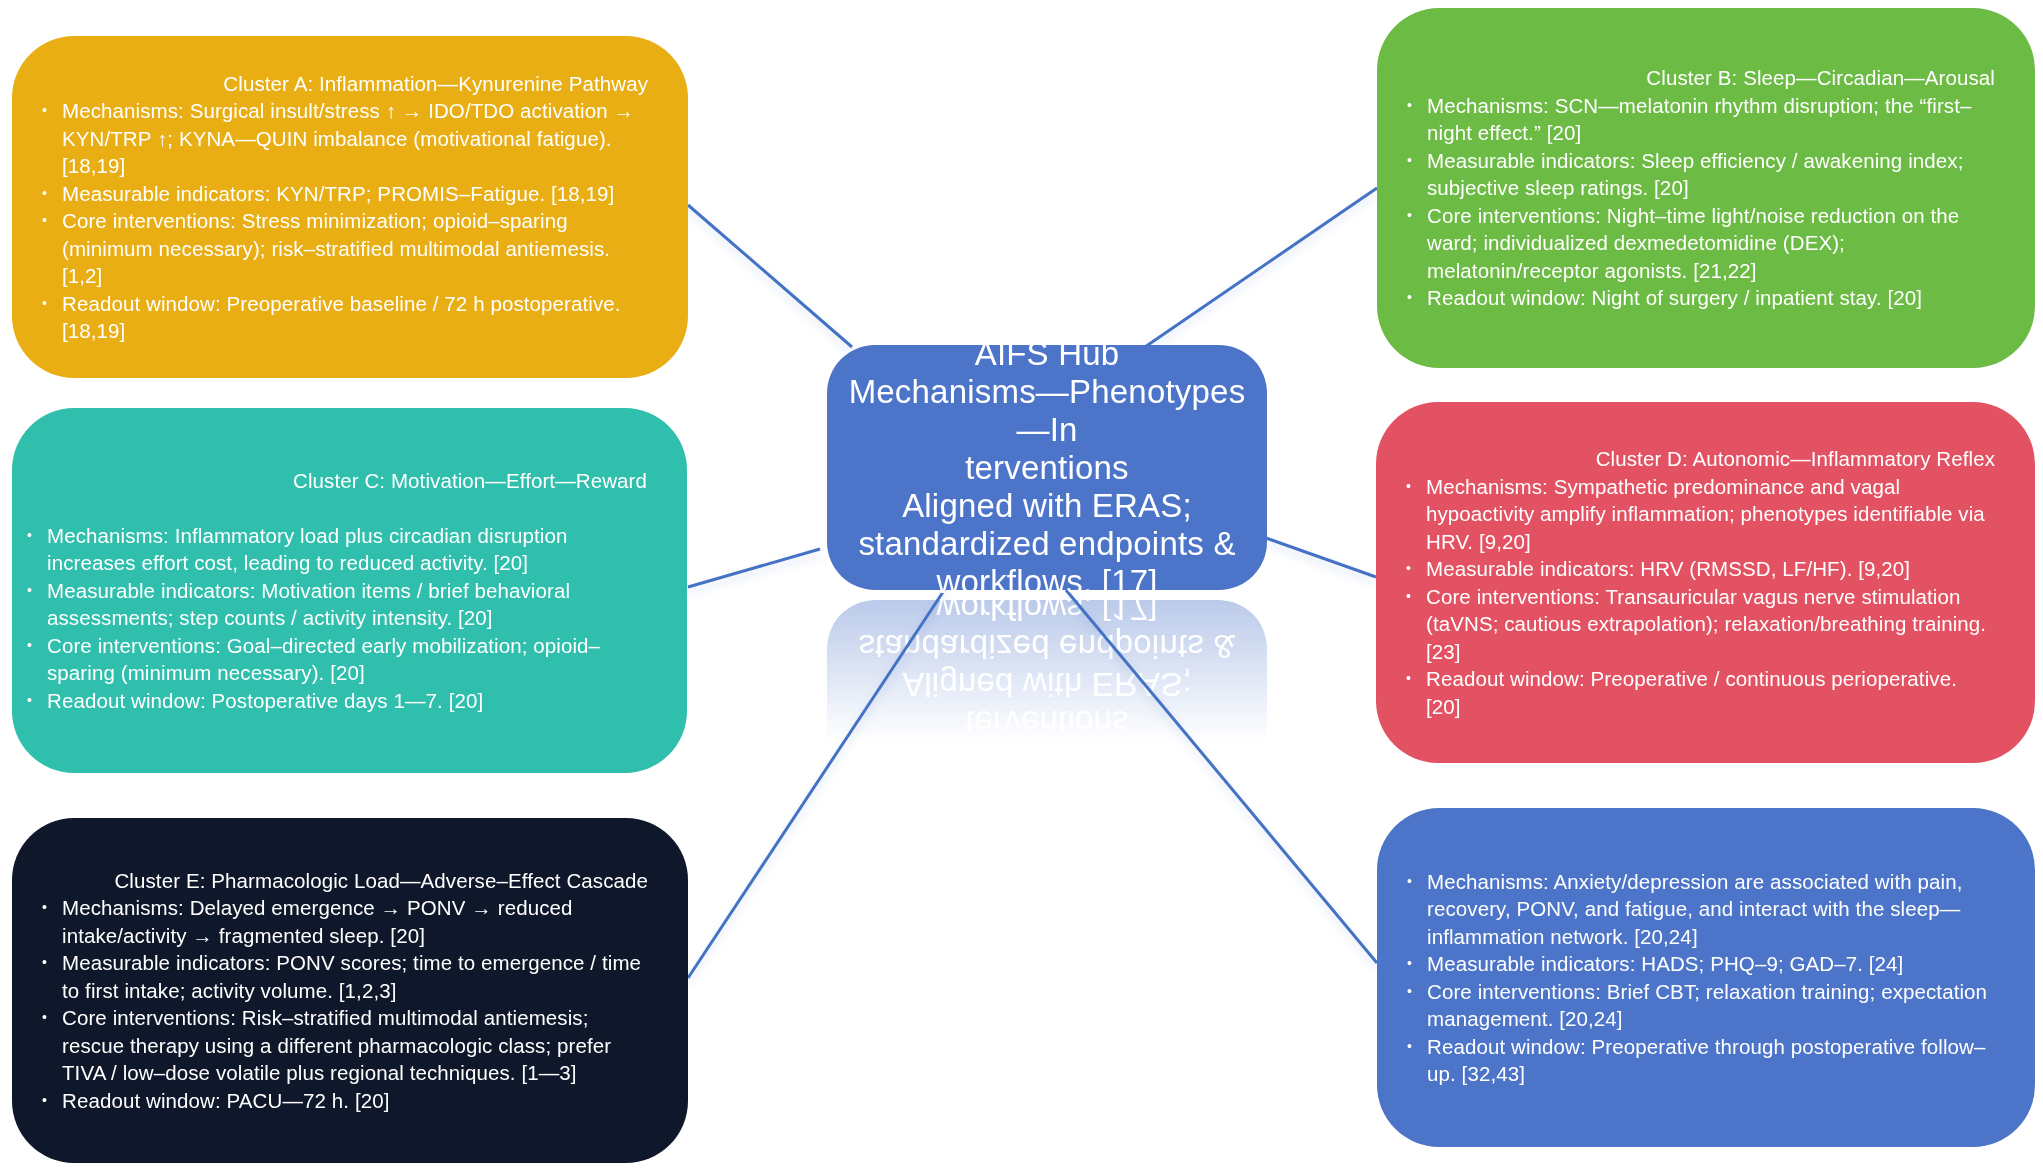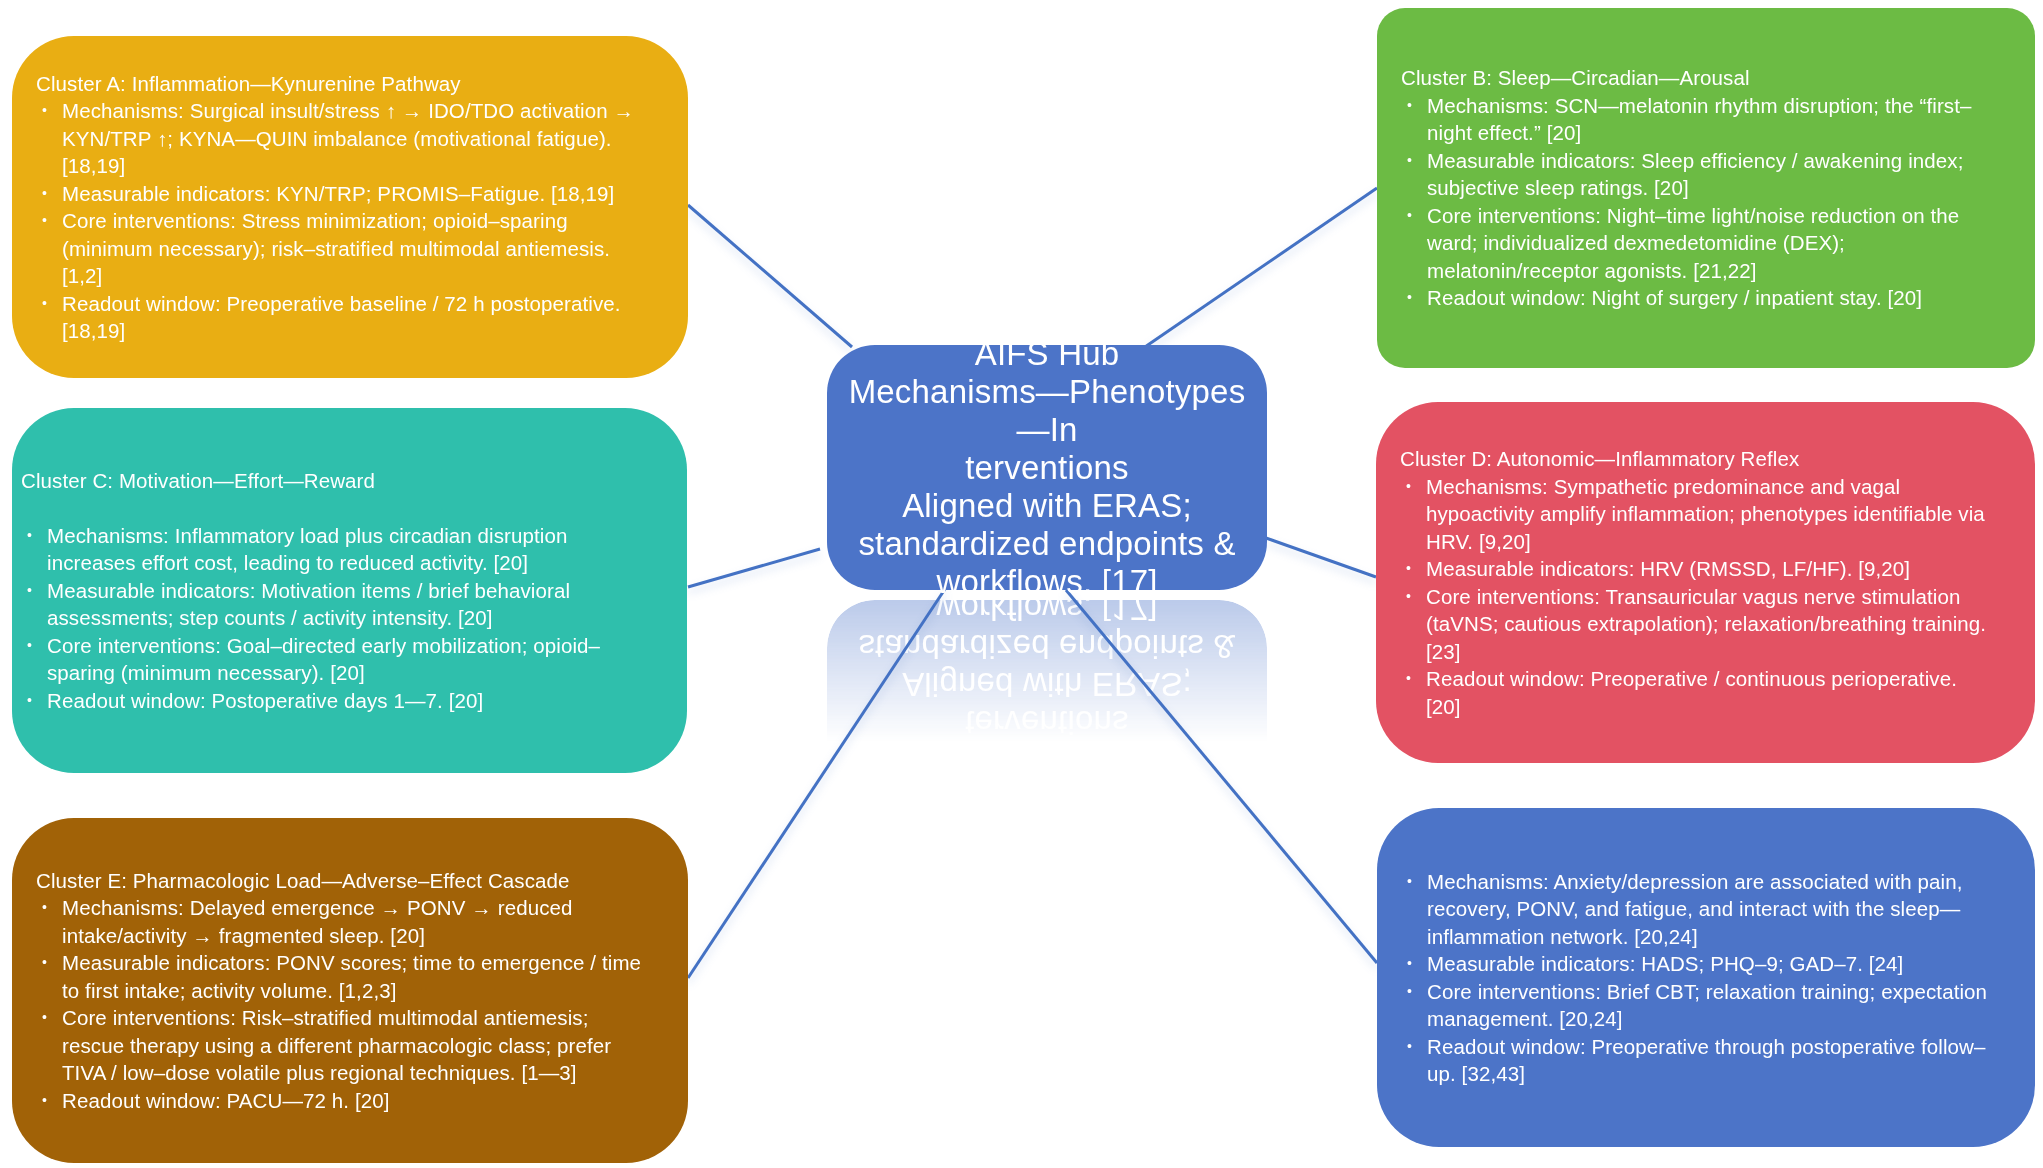--- a/index.html
+++ b/index.html
@@ -19,40 +19,41 @@
     display: flex;
     flex-direction: column;
     justify-content: center;
     padding: 20px 40px 20px 24px;
     z-index: 3;
   }
   .box .title {
     font-size: 20.5px;
     line-height: 27.5px;
     letter-spacing: 0.1px;
+    text-align: right;
   }
   .bullet-row { display: flex; align-items: flex-start; }
   .bullet-glyph {
     flex: none;
     width: 20px;
     margin-left: 6px;
     font-size: 14px;
     line-height: 27.5px;
     text-align: left;
   }
   .bullet-text {
     flex: 1;
     font-size: 20.5px;
     line-height: 27.5px;
     letter-spacing: 0.1px;
   }
   .bullet-gap { height: 27.5px; flex: none; }
 
   .cluster-a { left: 12px;   top: 36px;  width: 676px; height: 342px; }
-  .cluster-b { left: 1377px; top: 8px;   width: 658px; height: 360px; border-radius: 28px; }
+  .cluster-b { left: 1377px; top: 8px;   width: 658px; height: 360px; }
   .cluster-c { left: 12px;   top: 408px; width: 675px; height: 365px; }
   .cluster-d { left: 1376px; top: 402px; width: 659px; height: 361px; }
   .cluster-e { left: 12px;   top: 818px; width: 676px; height: 345px; }
   .cluster-f { left: 1377px; top: 808px; width: 658px; height: 339px; }
 
   .hub {
     left: 827px; top: 345px; width: 440px; height: 245px;
     border-radius: 48px;
     align-items: center;
     justify-content: center;
@@ -187,21 +188,21 @@
     <div class="bullet-row">
       <span class="bullet-glyph">•</span>
       <span class="bullet-text">Core interventions: Transauricular vagus nerve stimulation (taVNS; cautious extrapolation); relaxation/breathing training. [23]</span>
     </div>
     <div class="bullet-row">
       <span class="bullet-glyph">•</span>
       <span class="bullet-text">Readout window: Preoperative / continuous perioperative. [20]</span>
     </div>
   </div>
 
-  <div class="box cluster-e" style="background: #a16207;">
+  <div class="box cluster-e" style="background: #0f172a;">
     <div class="title">Cluster E: Pharmacologic Load—Adverse–Effect Cascade</div>
     <div class="bullet-row">
       <span class="bullet-glyph">•</span>
       <span class="bullet-text">Mechanisms: Delayed emergence → PONV → reduced intake/activity → fragmented sleep. [20]</span>
     </div>
     <div class="bullet-row">
       <span class="bullet-glyph">•</span>
       <span class="bullet-text">Measurable indicators: PONV scores; time to emergence / time to first intake; activity volume. [1,2,3]</span>
     </div>
     <div class="bullet-row">

